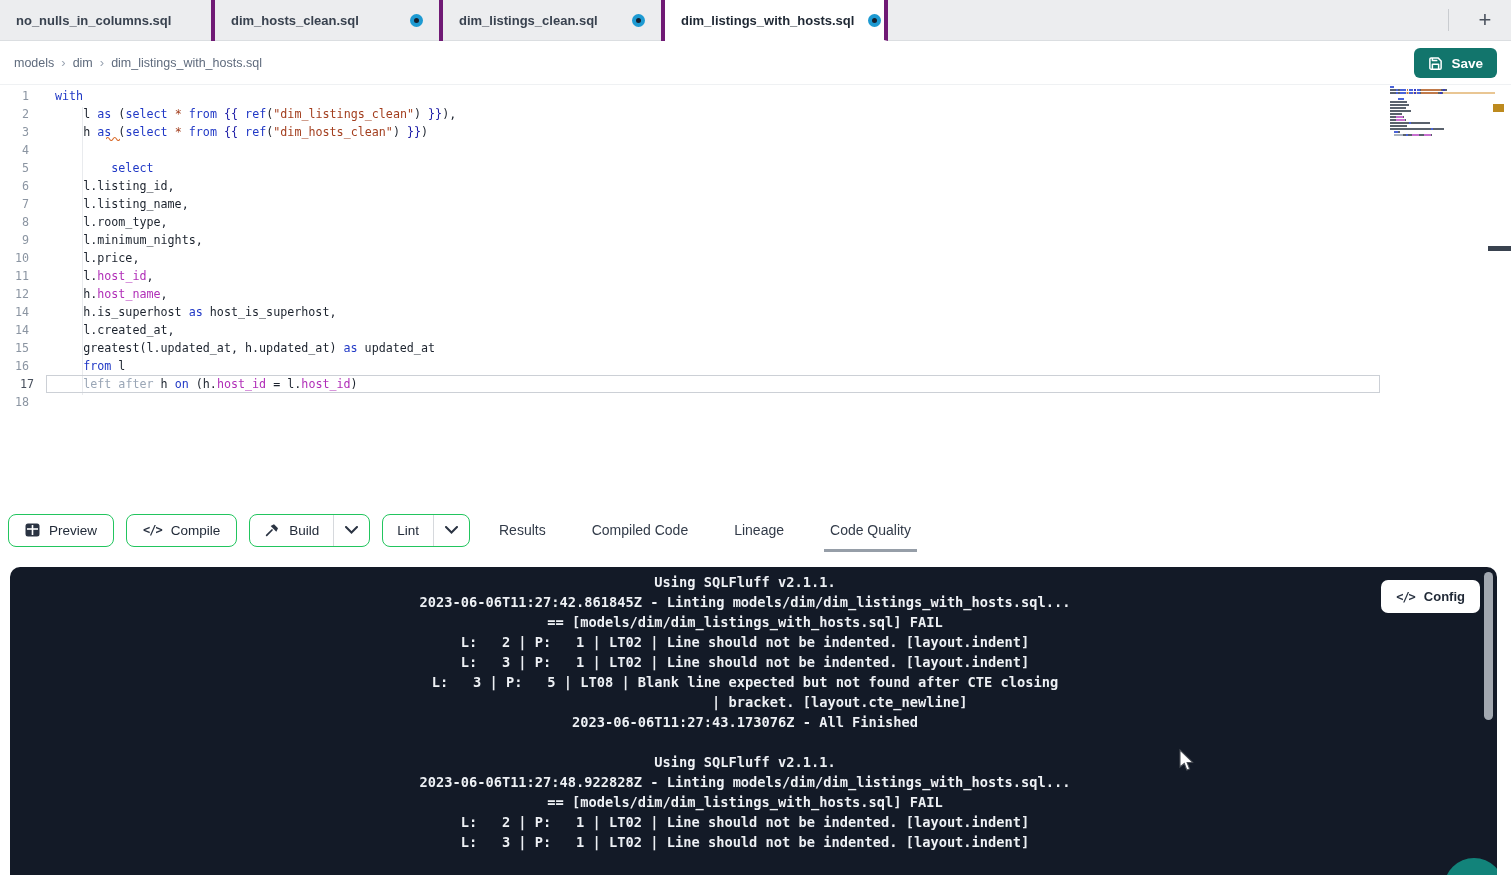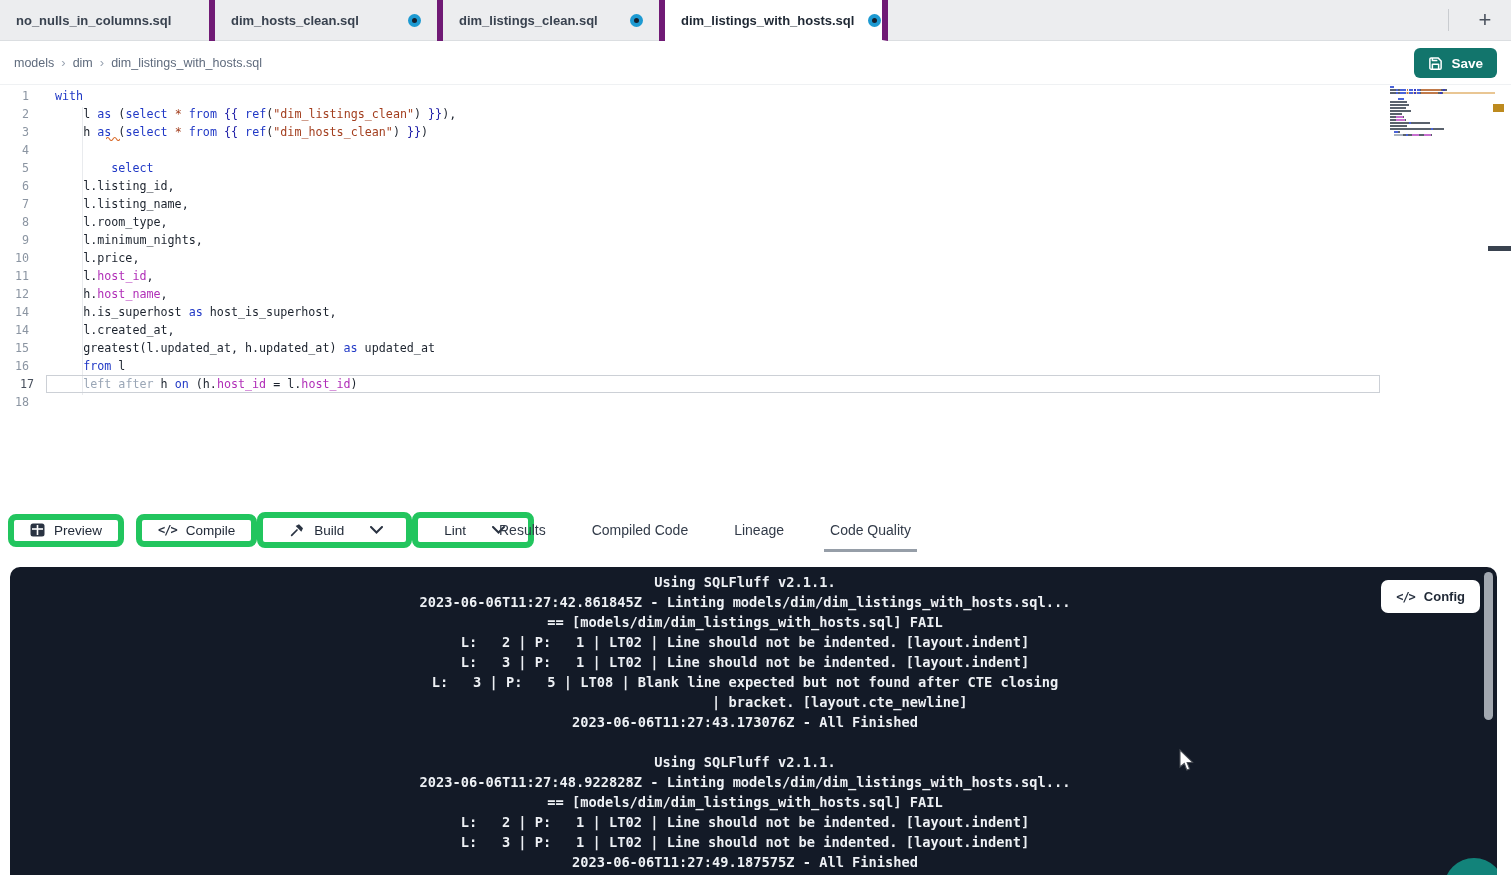--- a/index.html
+++ b/index.html
@@ -4,21 +4,21 @@
 <style>
   * { margin:0; padding:0; box-sizing:border-box; }
   html,body { width:1511px; height:875px; background:#fff; overflow:hidden;
               font-family:"Liberation Sans", sans-serif; }
   .screen { position:relative; width:1511px; height:875px; background:#fff; }
 
   
   .tabbar { position:absolute; left:0; top:0; width:1511px; height:41px;
             background:#ECEDEF; border-bottom:1px solid #DBDEE1; display:flex; }
   .tab { height:41px; display:flex; align-items:center; padding:0 16px;
-         border-right:6px solid #701a75; font-size:13px; font-weight:700;
+         border-right:4px solid #701a75; font-size:13px; font-weight:700;
          color:#39424F; cursor:pointer; flex:none; }
   .tab.active { background:#fff; border-bottom:1px solid #fff; color:#1E2733; }
   .tab .dot { width:13px; height:13px; border-radius:50%; background:#1D9AD2;
               margin-left:auto; position:relative; flex:none; }
   .tab .dot::after { content:""; position:absolute; left:4px; top:4px; width:5px;
                      height:5px; border-radius:50%; background:#16202E; }
   .tab-label { margin-right:14px; }
   .tabbar-rest { flex:1; display:flex; align-items:center; justify-content:flex-end; }
   .tabbar-sep { width:1px; height:22px; background:#C9CCD0; margin-right:18px; }
   .newtab { width:36px; height:36px; border:none; background:transparent;
@@ -69,25 +69,25 @@
   .mm-j { background:#3B3BC0; } .mm-m { background:#C86FD1; }
   .mm-g { background:#AAB3BF; }
   .rm-orange { position:absolute; left:1493px; top:19px; width:11px; height:8px;
                background:#BD8A1E; }
   .rm-dark { position:absolute; left:1488px; top:161px; width:23px; height:5px;
              background:#39424F; }
 
   
   .toolbar { position:absolute; left:0; top:508px; width:1511px; height:44px;
              background:#fff; display:flex; align-items:center; padding-left:8px; }
-  .tb-btn, .tb-group { height:33px; background:#fff; border:6px solid #22c55e;
+  .tb-btn, .tb-group { height:33px; background:#fff; border:1px solid #22c55e;
              border-radius:8px; display:flex; align-items:center; flex:none; }
   .tb-btn { padding:0 16px; gap:9px; cursor:pointer; font-size:13.5px;
             font-weight:500; color:#222B39; font-family:"Liberation Sans",sans-serif; }
-  .tb-group { padding:12px; }
+  .tb-group { padding:0; margin-left:12px; }
   .tb-btn + .tb-btn { margin-left:12px; }
   .tb-group .main { border:none; background:transparent; height:100%;
             display:flex; align-items:center; gap:9px; padding:0 14px;
             font-size:13.5px; font-weight:500; color:#222B39; cursor:pointer;
             font-family:"Liberation Sans",sans-serif; }
   .tb-group .chev { width:36px; height:100%; border:none; background:transparent;
             border-left:1px solid #D6D9DD; display:flex; align-items:center;
             justify-content:center; cursor:pointer; }
   .code-glyph { font-family:"DejaVu Sans Mono",monospace; font-weight:700;
                 font-size:12px; color:#2A3342; letter-spacing:-1px; }
@@ -324,21 +324,20 @@
         <div class="t-line">L:   3 | P:   1 | LT02 | Line should not be indented. [layout.indent]</div>
         <div class="t-line">L:   3 | P:   5 | LT08 | Blank line expected but not found after CTE closing</div>
         <div class="t-line">                       | bracket. [layout.cte_newline]</div>
         <div class="t-line">2023-06-06T11:27:43.173076Z - All Finished</div>
         <div class="t-line"> </div>
         <div class="t-line">Using SQLFluff v2.1.1.</div>
         <div class="t-line">2023-06-06T11:27:48.922828Z - Linting models/dim/dim_listings_with_hosts.sql...</div>
         <div class="t-line">== [models/dim/dim_listings_with_hosts.sql] FAIL</div>
         <div class="t-line">L:   2 | P:   1 | LT02 | Line should not be indented. [layout.indent]</div>
         <div class="t-line">L:   3 | P:   1 | LT02 | Line should not be indented. [layout.indent]</div>
-        <div class="t-line">2023-06-06T11:27:49.187575Z - All Finished</div>
       </div>
     <button class="config-btn">
       <span class="code-glyph">&lt;/&gt;</span>
       <span>Config</span>
     </button>
     <div class="t-scroll"></div>
     <div class="help-circle"></div>
   </div>
 
   <svg class="mouse-cursor" width="20" height="24" viewBox="0 0 20 24">

